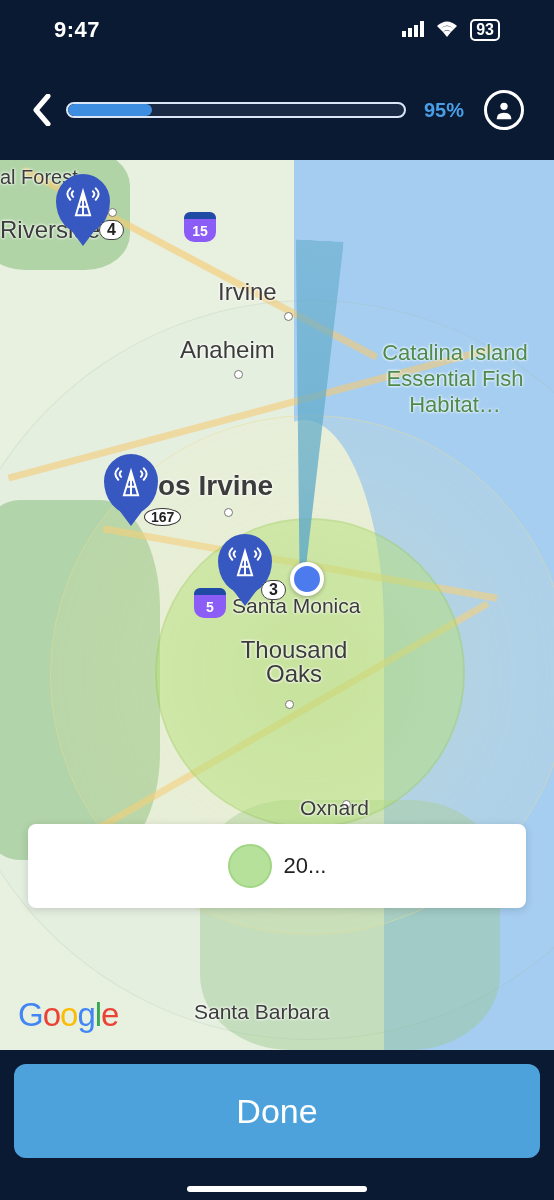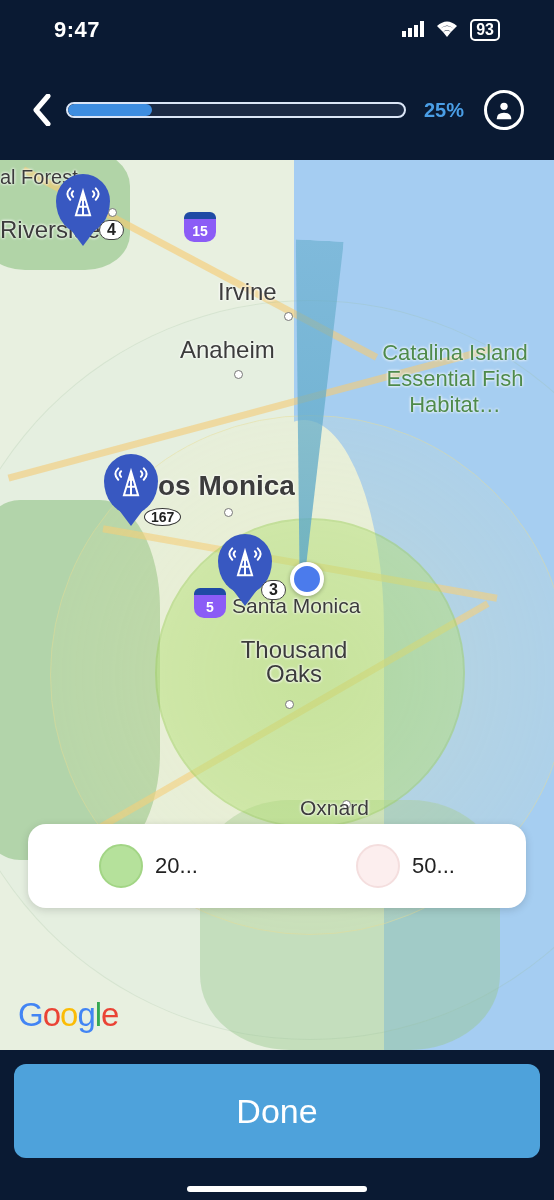--- a/index.html
+++ b/index.html
@@ -240,21 +240,21 @@
   .google-logo span:nth-child(4){color:#4285F4;}
   .google-logo span:nth-child(5){color:#34A853;}
   .google-logo span:nth-child(6){color:#EA4335;}
 
   
   .legend {
     position: absolute;
     left: 28px; right: 28px; top: 664px;
     height: 84px;
     background: #fff;
-    border-radius: 18px;
+    border-radius: 8px;
     box-shadow: 0 2px 8px rgba(0,0,0,0.15);
     display: flex;
     align-items: center;
     justify-content: space-around;
     padding: 0 10px;
     gap: 36px;
   }
   .legend-item {
     display: flex;
     align-items: center;
@@ -331,21 +331,21 @@
 
 <div class="header">
   <div class="back-chevron">
     <svg viewBox="0 0 22 32">
         <path d="M18 2 L6 16 L18 30" stroke="#fff" stroke-width="5" fill="none" stroke-linecap="round" stroke-linejoin="round"></path>
       </svg>
   </div>
   <div class="progress-track">
     <div class="progress-fill" id="progress-fill" style="width: 25%;"></div>
   </div>
-  <div class="progress-text">25%</div>
+  <div class="progress-text">95%</div>
   <div class="avatar-circle">
     <svg viewBox="0 0 24 24">
         <circle cx="12" cy="8" r="4" fill="#fff"></circle>
         <path d="M4 22 Q4 15 12 15 Q20 15 20 22 Z" fill="#fff"></path>
       </svg>
   </div>
 </div>
 
 <div class="map-area">
   <div class="water">
@@ -370,30 +370,31 @@
   <div class="city-dot" style="left:108px;top:48px;"></div>
 
   <div class="map-label med" style="left:218px;top:118px;">Irvine</div>
   <div class="city-dot" style="left:284px;top:152px;"></div>
 
   <div class="map-label med" style="left:180px;top:176px;">Anaheim</div>
   <div class="city-dot" style="left:234px;top:210px;"></div>
 
   <div class="map-label green" style="left:360px;top:180px;">Catalina Island Essential Fish Habitat…</div>
 
-  <div class="map-label big" style="left:158px;top:310px;">os Monica</div>
+  <div class="map-label big" style="left:158px;top:310px;">os Irvine</div>
   <div class="city-dot" style="left:224px;top:348px;"></div>
 
   <div class="map-label" style="left:232px;top:434px;font-size:21px;">Santa Monica</div>
 
   <div class="map-label med" style="left:224px;top:478px;white-space:normal;width:140px;text-align:center;line-height:1;">Thousand Oaks</div>
   <div class="city-dot" style="left:285px;top:540px;"></div>
   <div class="city-dot" style="left:342px;top:640px;"></div>
 
   <div class="map-label" style="left:300px;top:636px;font-size:21px;">Oxnard</div>
+  <div class="map-label" style="left:194px;top:840px;font-size:21px;">Santa Barbara</div>
 
   <div class="shield-i" style="left:184px;top:52px;">15</div>
   <div class="shield-i" style="left:194px;top:428px;">5</div>
   <div class="shield-oval" style="left:144px;top:348px;">167</div>
 
   <div class="pin" style="left:56px;top:14px;">
     <div class="pin-body">
       <svg viewBox="0 0 24 24">
           <path d="M12 3 L7 20 L17 20 Z M12 3 L12 20 M8.5 14 L15.5 14 M9.8 9 L14.2 9" stroke="#fff" stroke-width="1.4" fill="none"></path>
           <path d="M5 7 Q3 5 5 3 M19 7 Q21 5 19 3 M3 9 Q-1 5 3 1 M21 9 Q25 5 21 1" stroke="#fff" stroke-width="1.4" fill="none" stroke-linecap="round"></path>
@@ -419,24 +420,20 @@
         </svg>
       <div class="pin-badge">3</div>
     </div>
   </div>
 
   <div class="legend">
     <div class="legend-item">
       <div class="legend-swatch swatch-green"></div>
       <span>20...</span>
     </div>
-    <div class="legend-item">
-      <div class="legend-swatch swatch-pink"></div>
-      <span>50...</span>
-    </div>
   </div>
 
   <div class="google-logo">
     <span>G</span><span>o</span><span>o</span><span>g</span><span>l</span><span>e</span>
   </div>
 </div>
 
 <div class="done-btn">
   <span>Done</span>
 </div>

